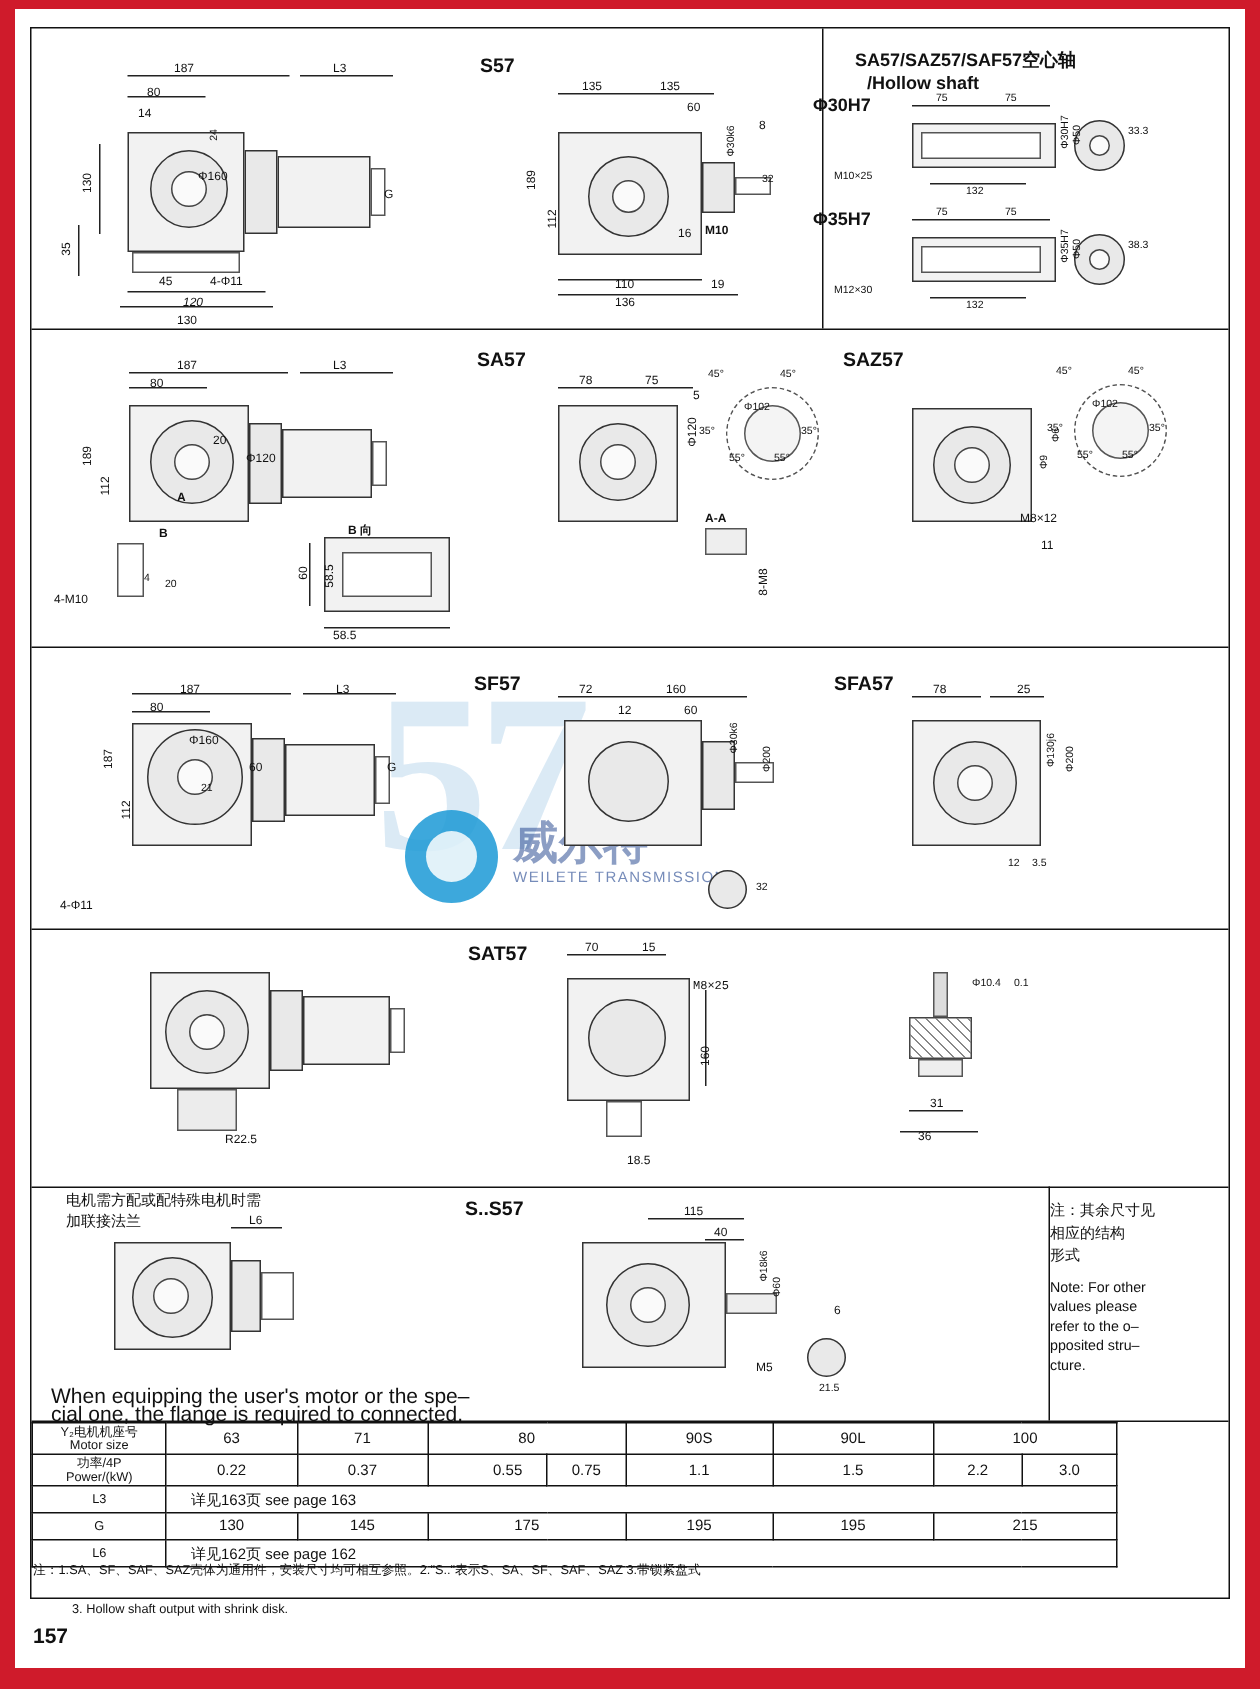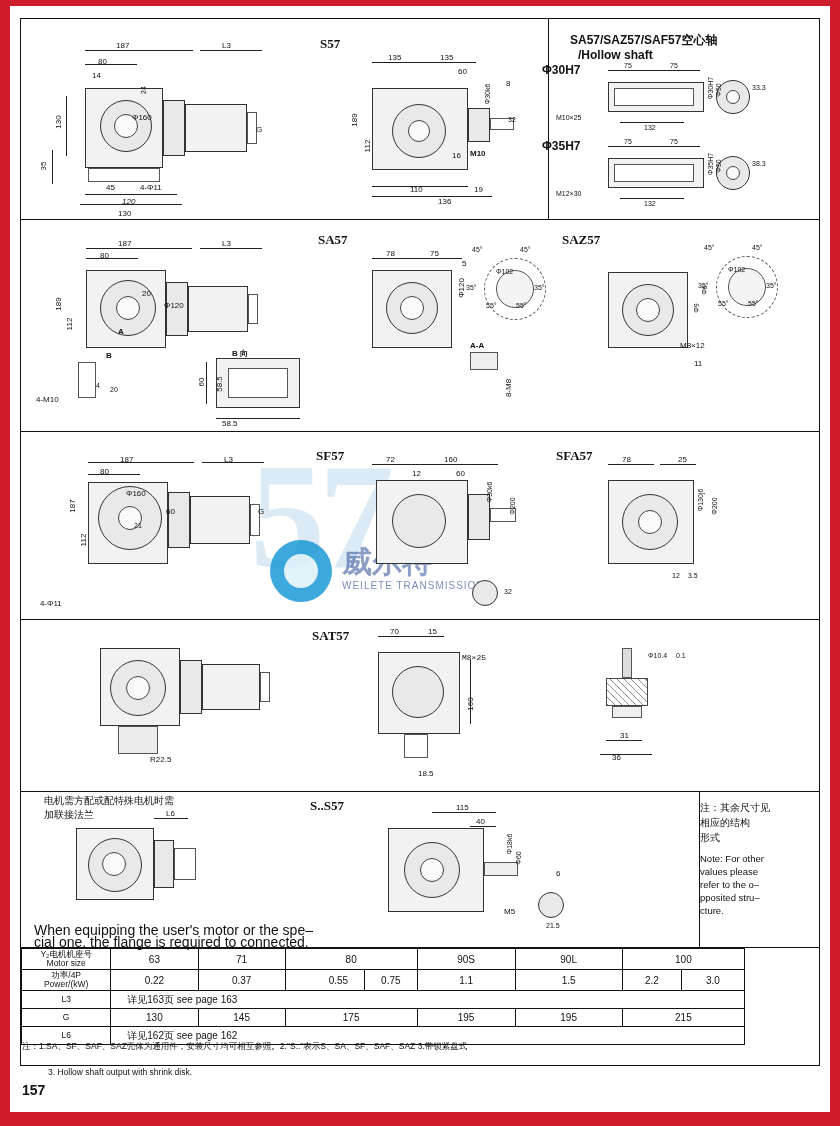--- a/index.html
+++ b/index.html
@@ -21,21 +21,21 @@
     border:1px solid #111;
     box-sizing:border-box;
   }
   .hline{position:absolute;left:0;width:100%;border-top:1px solid #111;}
   .vline{position:absolute;top:0;border-left:1px solid #111;}
 
   .lbl{position:absolute;font-size:11px;line-height:12px;white-space:nowrap;}
   .lbl.sm{font-size:8px;}
   .lbl.xs{font-size:7px;}
   .lbl.b{font-weight:bold;}
-  .title{position:absolute;font-size:13px;font-weight:bold;font-family:Liberation Serif, serif;}
+  .title{position:absolute;font-size:13px;font-weight:bold;}
   .title2{position:absolute;font-size:12px;font-weight:bold;}
 
   
   .mech{position:absolute;box-sizing:border-box;}
   .body-fill{background:#f2f2f2;border:1px solid #333;}
   .body-fill2{background:#e9e9e9;border:1px solid #333;}
   .body-fill3{background:#fafafa;border:1px solid #444;}
   .dash{border:1px dashed #555;}
   .thin{border:1px solid #555;}
   .circ{border-radius:50%;}
@@ -166,21 +166,21 @@
   <div class="lbl sm" style="left:388px;top:52px;">135</div>
   <div class="lbl sm" style="left:440px;top:52px;">135</div>
   <div class="lbl sm" style="left:458px;top:66px;">60</div>
   <div class="lbl xs" style="left:478px;top:88px;transform:rotate(-90deg);">Φ30k6</div>
   <div class="lbl sm" style="left:506px;top:78px;">8</div>
   <div class="lbl sm" style="left:348px;top:114px;transform:rotate(-90deg);">189</div>
   <div class="lbl sm" style="left:362px;top:140px;transform:rotate(-90deg);">112</div>
   <div class="lbl sm" style="left:452px;top:150px;">16</div>
   <div class="lbl sm" style="left:410px;top:184px;">110</div>
   <div class="lbl sm" style="left:474px;top:184px;">19</div>
-  <div class="lbl sm" style="left:410px;top:196px;margin-left:28px;">136</div>
+  <div class="lbl sm" style="left:410px;top:196px;">136</div>
   <div class="lbl sm b" style="left:470px;top:148px;">M10</div>
   <div class="lbl xs" style="left:508px;top:114px;">32</div>
 
   <div class="title2" style="left:570px;top:32px;">SA57/SAZ57/SAF57空心轴</div>
   <div class="title2" style="left:578px;top:48px;">/Hollow shaft</div>
   <div class="lbl b" style="left:542px;top:64px;font-size:12px;">Φ30H7</div>
   <div class="lbl b" style="left:542px;top:140px;font-size:12px;">Φ35H7</div>
 
   <div>
     <div class="mech body-fill" style="left:608px;top:82px;width:96px;height:30px;"></div>

